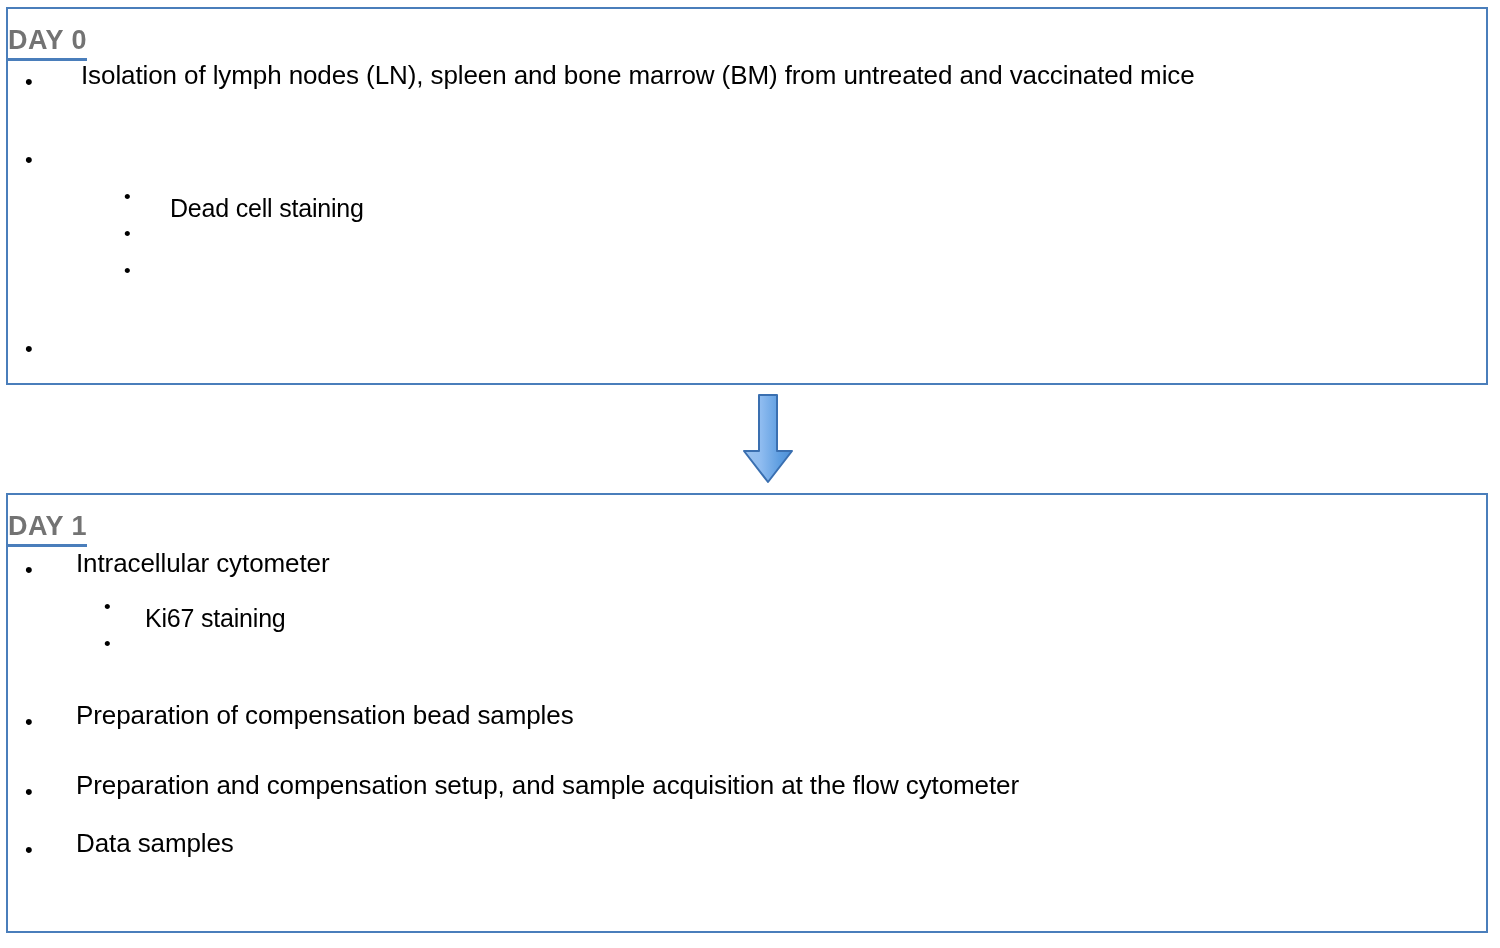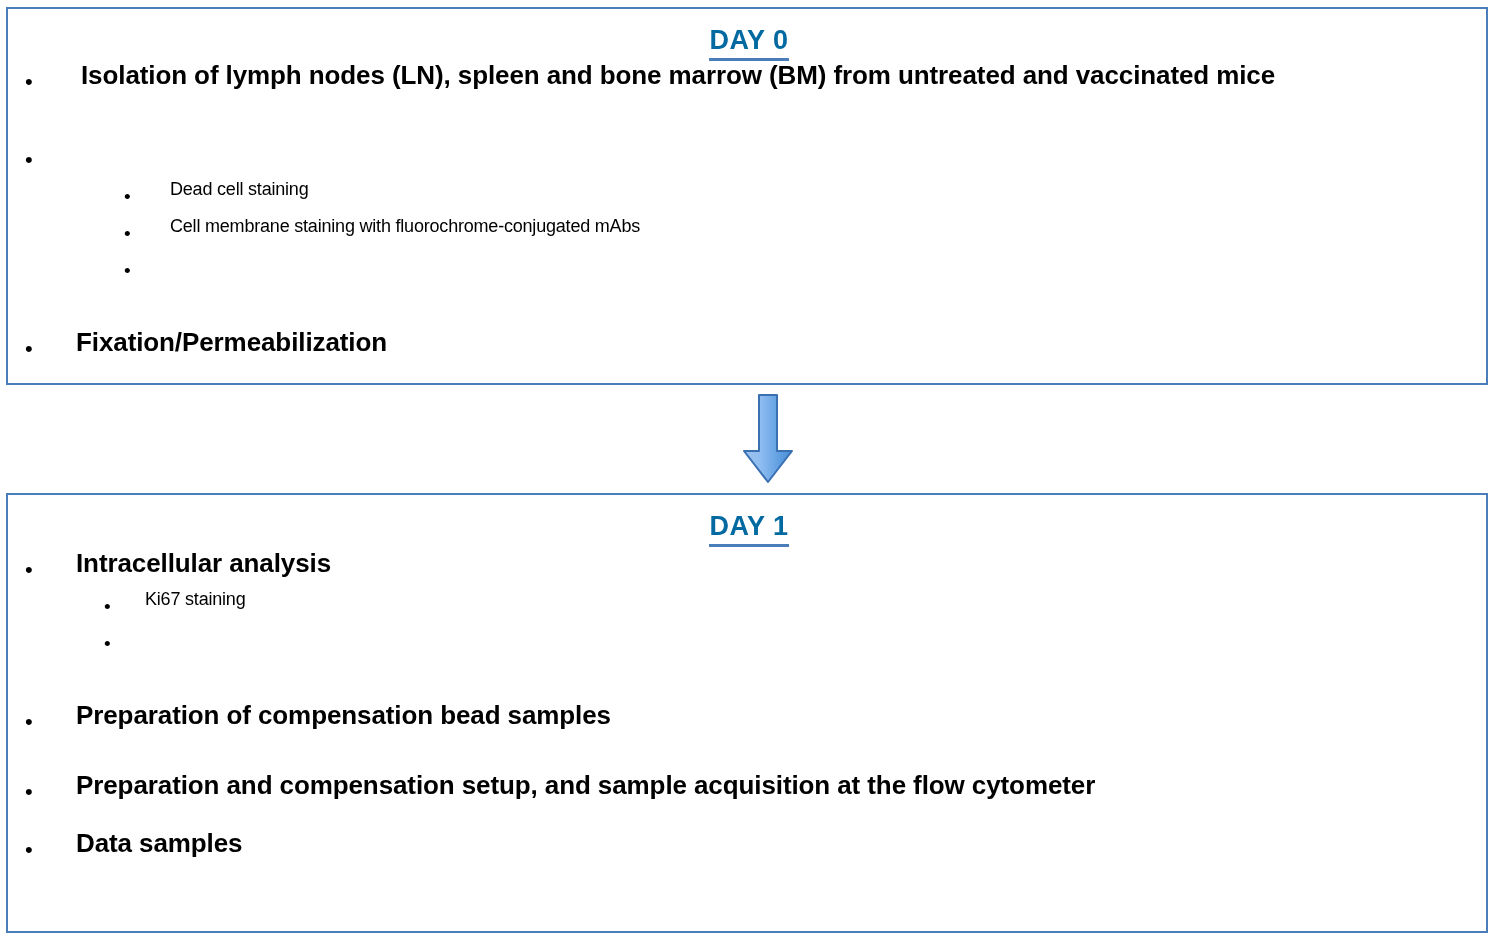--- a/index.html
+++ b/index.html
@@ -39,24 +39,24 @@
   }
   #box-day1 {
     left: 6px;
     top: 493px;
     width: 1482px;
     height: 440px;
   }
 
   
   .day-title {
-    text-align: center;
+    text-align: left;
     font-size: 27px;
     font-weight: bold;
-    color: #0369a1;
+    color: #737373;
     letter-spacing: 0.5px;
     line-height: 1;
   }
   .day-title span {
     border-bottom: 3px solid #4a7ebb;
     padding-bottom: 3px;
   }
   #title-day0 {
     position: absolute;
     left: 0;
@@ -101,39 +101,40 @@
   .lvl1 {
     height: 40px;
   }
   .lvl1 .bullet-mark {
     left: 17px;
     top: 9px;
   }
   .lvl1 .bullet-text {
     margin-left: 68px;
     font-size: 26px;
-    font-weight: bold;
+    font-weight: normal;
     letter-spacing: -0.1px;
   }
   .lvl1.extra-indent .bullet-text {
     margin-left: 73px;
   }
 
   
   .lvl2 {
     height: 37px;
   }
   .lvl2 .bullet-mark {
     font-size: 19px;
     top: 7px;
   }
   .lvl2 .bullet-text {
-    font-size: 18px;
+    font-size: 25px;
     font-weight: normal;
     letter-spacing: -0.2px;
+    margin-top: 16px;
   }
   
   #list-day0 .lvl2 .bullet-mark { left: 116px; }
   #list-day0 .lvl2 .bullet-text { margin-left: 162px; }
   #list-day1 .lvl2 .bullet-mark { left: 96px; }
   #list-day1 .lvl2 .bullet-text { margin-left: 137px; }
 
   
   .gap-sm { height: 18px; }
   .gap-md { height: 30px; }
@@ -172,32 +173,30 @@
         <span class="bullet-mark">•</span>
       </div>
 
       <div class="bullet-row lvl2">
         <span class="bullet-mark">•</span>
         <span class="bullet-text">Dead cell staining</span>
       </div>
 
       <div class="bullet-row lvl2">
         <span class="bullet-mark">•</span>
-        <span class="bullet-text">Cell membrane staining with fluorochrome-conjugated mAbs</span>
       </div>
 
       <div class="bullet-row lvl2">
         <span class="bullet-mark">•</span>
       </div>
 
       <div class="gap-lg"></div>
 
       <div class="bullet-row lvl1">
         <span class="bullet-mark">•</span>
-        <span class="bullet-text">Fixation/Permeabilization</span>
       </div>
 
     </div>
   </div>
 
   <svg id="connector-arrow" viewBox="0 0 52 92">
     <defs>
       <linearGradient id="arrowGrad" x1="0" y1="0" x2="1" y2="0">
         <stop offset="0%" stop-color="#9dc3ee"></stop>
         <stop offset="35%" stop-color="#8fbcf0"></stop>
@@ -215,21 +214,21 @@
   <div class="day-box" id="box-day1">
 
     <div class="day-title" id="title-day1">
       <span>DAY 1</span>
     </div>
 
     <div class="bullet-list" id="list-day1">
 
       <div class="bullet-row lvl1">
         <span class="bullet-mark">•</span>
-        <span class="bullet-text">Intracellular analysis</span>
+        <span class="bullet-text">Intracellular cytometer</span>
       </div>
 
       <div class="bullet-row lvl2">
         <span class="bullet-mark">•</span>
         <span class="bullet-text">Ki67 staining</span>
       </div>
 
       <div class="bullet-row lvl2">
         <span class="bullet-mark">•</span>
       </div>

